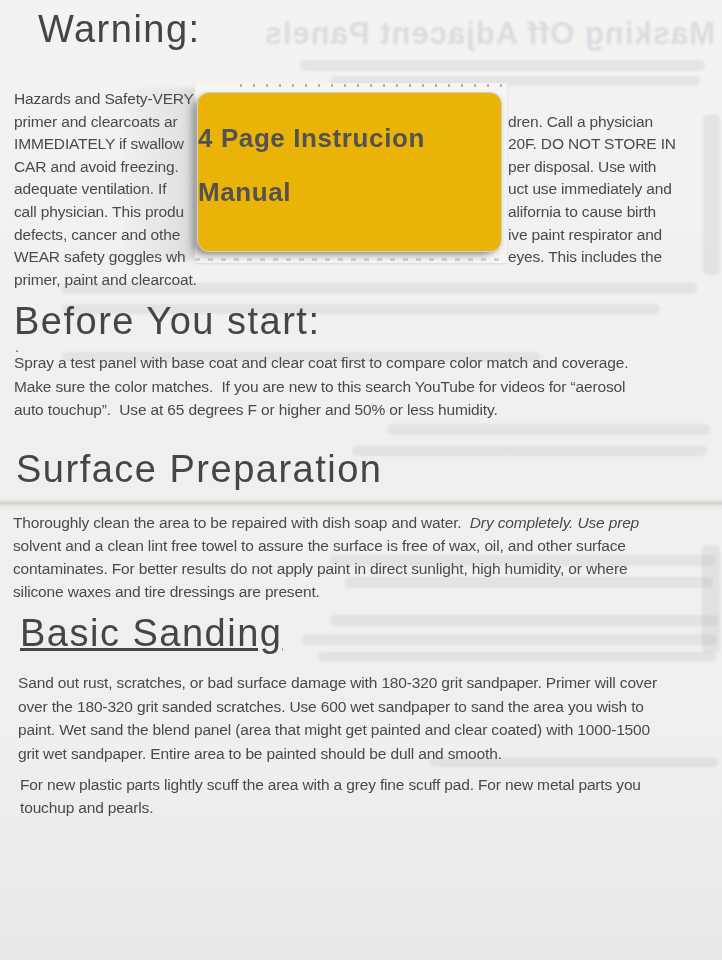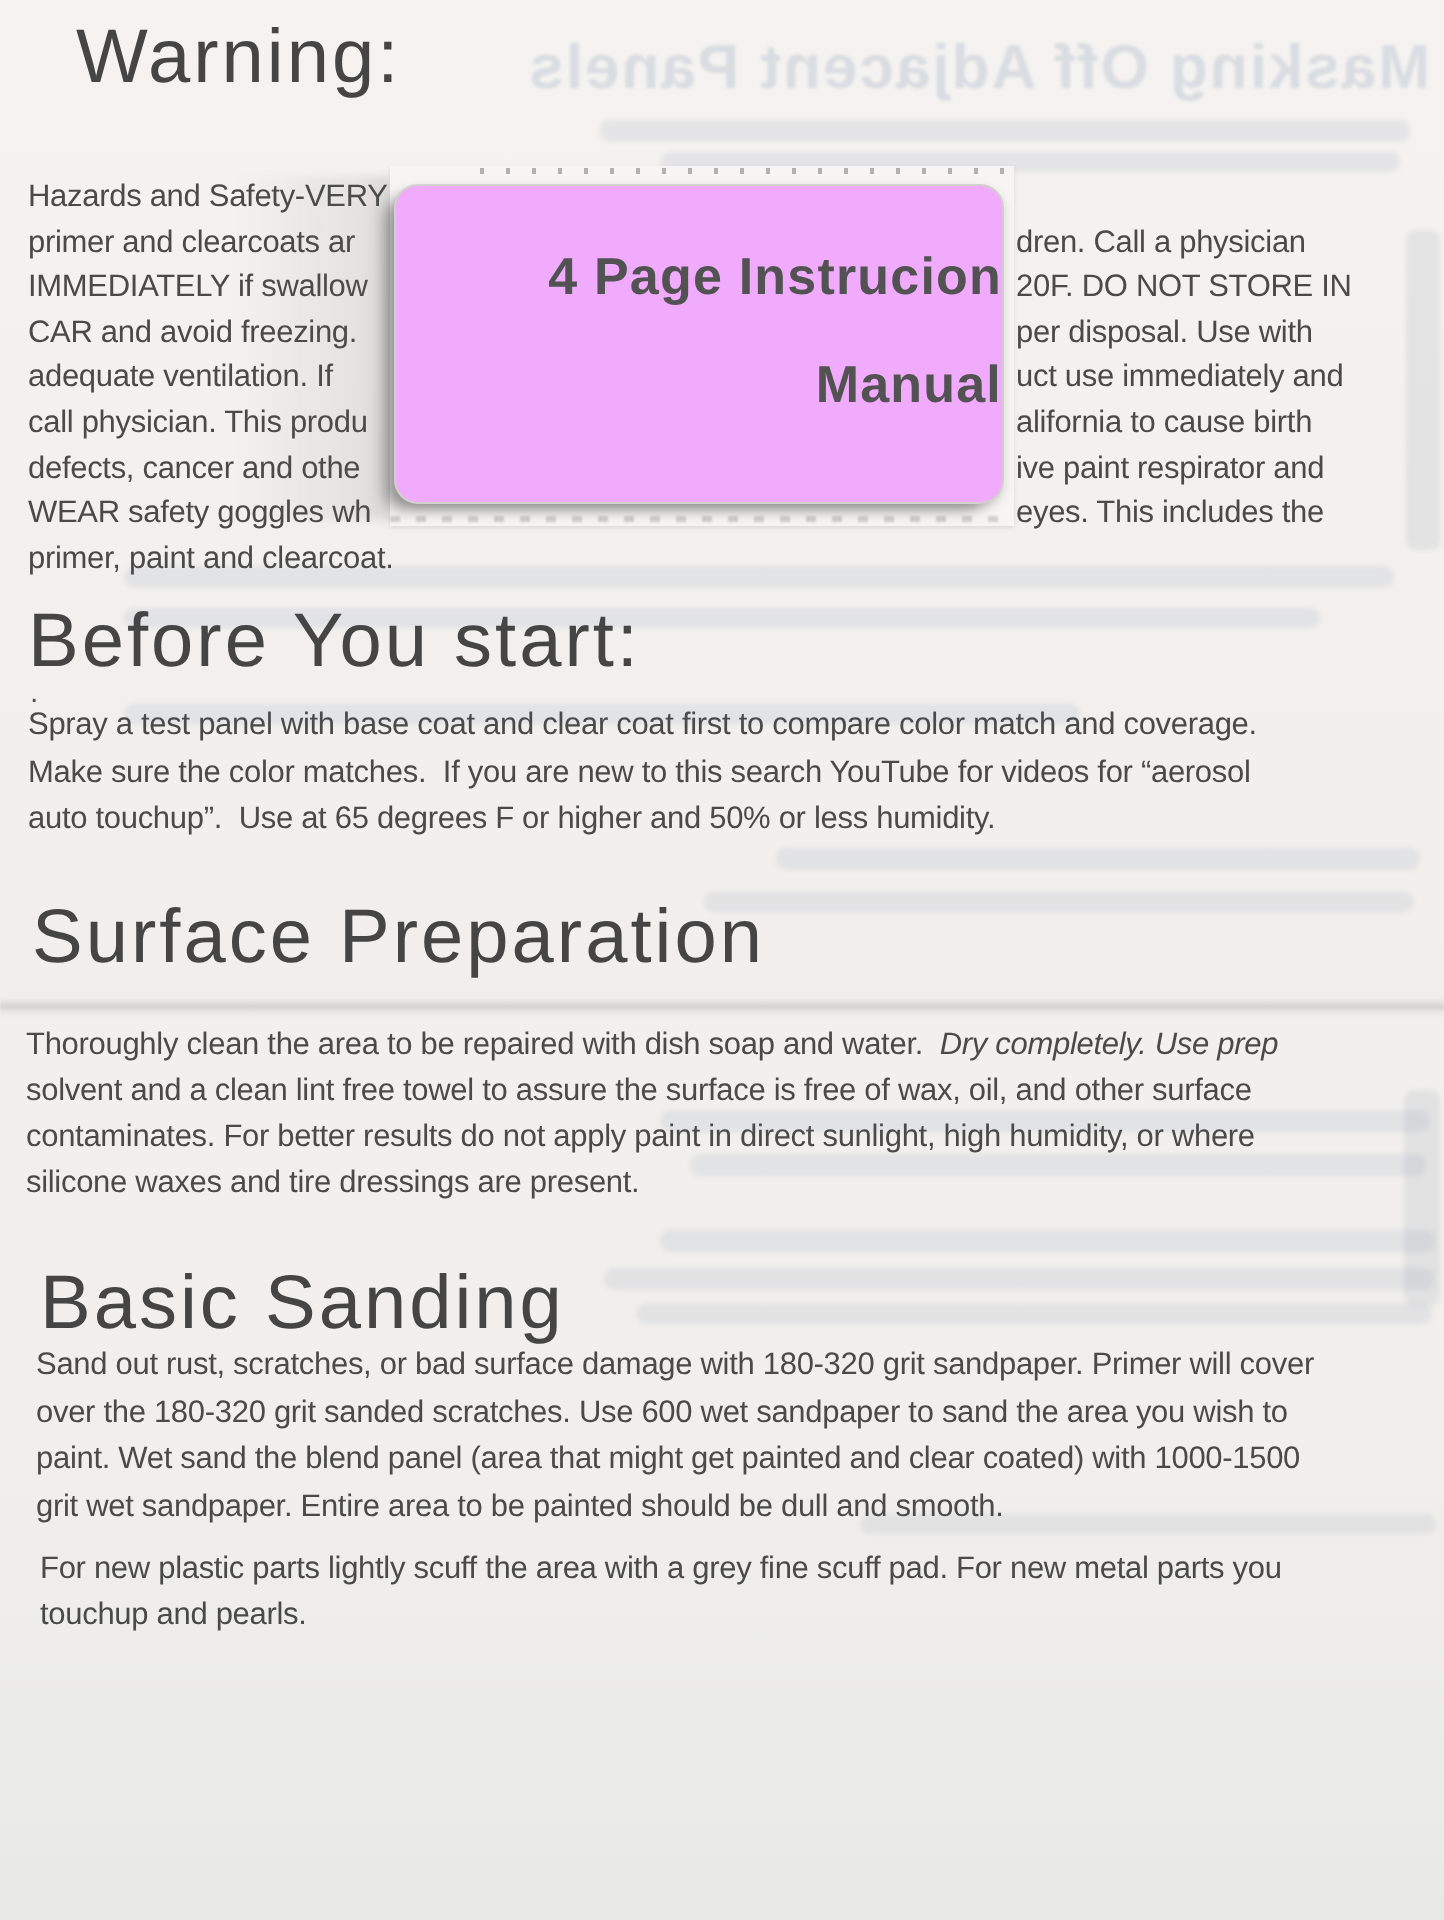--- a/index.html
+++ b/index.html
@@ -51,23 +51,23 @@
     position:absolute; left:45px; top:1px; width:264px; height:3px;
     background:repeating-linear-gradient(90deg, rgba(110,110,110,0.50) 0 2px, transparent 2px 13px);
   }
   .perf-bottom {
     position:absolute; left:0px; bottom:2px; width:306px; height:3px;
     background:repeating-linear-gradient(90deg, rgba(120,120,120,0.45) 0 5px, transparent 5px 13px);
     opacity:0.65; filter:blur(0.4px);
   }
   .sticker {
     position:absolute; left:2px; top:9px; width:303px; height:158px;
-    background:#f0abfc; border:1px solid #d2d0cc; border-radius:12px;
+    background:#eab308; border:1px solid #d2d0cc; border-radius:12px;
     box-shadow:-7px 5px 7px -2px rgba(80,80,80,0.50), 0 2px 4px rgba(130,130,130,0.30);
-    text-align:right; color:#525252;
+    text-align:left; color:#525252;
   }
   .sticker-l1 { margin-top:32px; font-size:26px; font-weight:bold; letter-spacing:0.6px; line-height:27px; }
   .sticker-l2 { margin-top:27px; font-size:26px; font-weight:bold; letter-spacing:0.6px; line-height:27px; }
   .ghost-heading {
     position:absolute; left:295px; top:16px; width:420px;
     font-size:31px; font-weight:600; letter-spacing:1px; white-space:nowrap;
     color:#d9dce1; transform:scaleX(-1); filter:blur(0.8px);
   }
   .ghost-bar {
     position:absolute; background:rgba(168,177,188,0.20);
@@ -141,21 +141,21 @@
 
   <div class="sheet-edge"></div>
 
   <div class="para" style="left:13px; top:512px;">
     <div class="body-line"><span>Thoroughly clean the area to be repaired with dish soap and water.  </span><span class="it">Dry completely. Use prep</span></div>
     <div class="body-line">solvent and a clean lint free towel to assure the surface is free of wax, oil, and other surface</div>
     <div class="body-line">contaminates. For better results do not apply paint in direct sunlight, high humidity, or where</div>
     <div class="body-line">silicone waxes and tire dressings are present.</div>
   </div>
 
-  <h1 class="heading" style="left:20px; top:631px;">Basic Sanding</h1>
+  <h1 class="heading" style="left:20px; top:612px;text-decoration:underline;">Basic Sanding</h1>
 
   <div class="para" style="left:18px; top:672px;">
     <div class="body-line" style="height:23.5px;">Sand out rust, scratches, or bad surface damage with 180-320 grit sandpaper. Primer will cover</div>
     <div class="body-line" style="height:23.5px;">over the 180-320 grit sanded scratches. Use 600 wet sandpaper to sand the area you wish to</div>
     <div class="body-line" style="height:23.5px;">paint. Wet sand the blend panel (area that might get painted and clear coated) with 1000-1500</div>
     <div class="body-line" style="height:23.5px;">grit wet sandpaper. Entire area to be painted should be dull and smooth.</div>
   </div>
 
   <div class="para" style="left:20px; top:774px;">
     <div class="body-line">For new plastic parts lightly scuff the area with a grey fine scuff pad. For new metal parts you</div>

